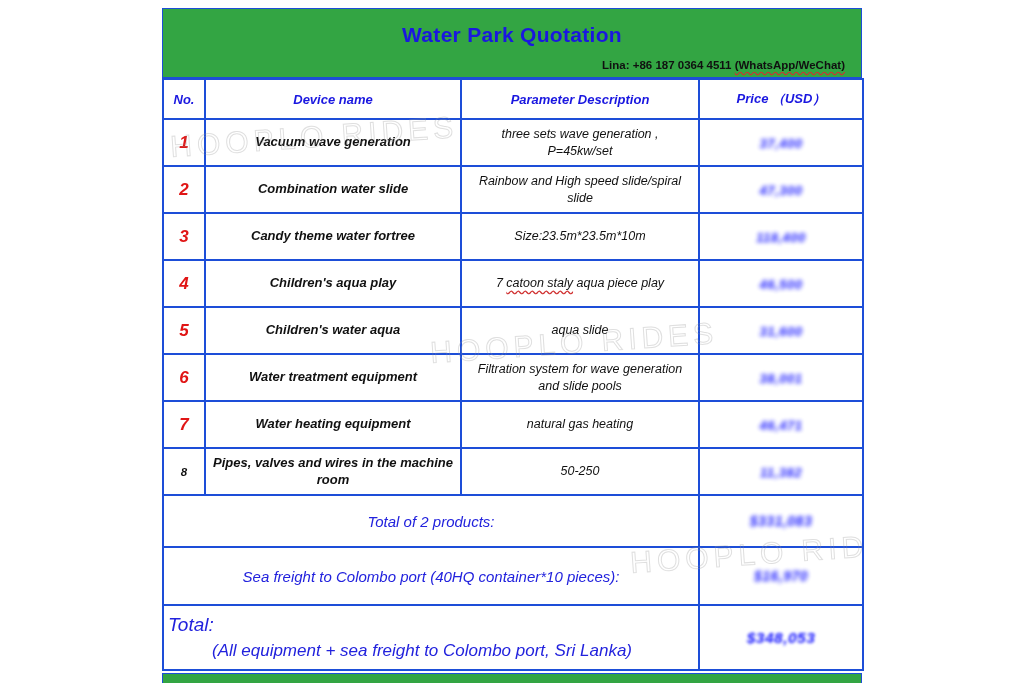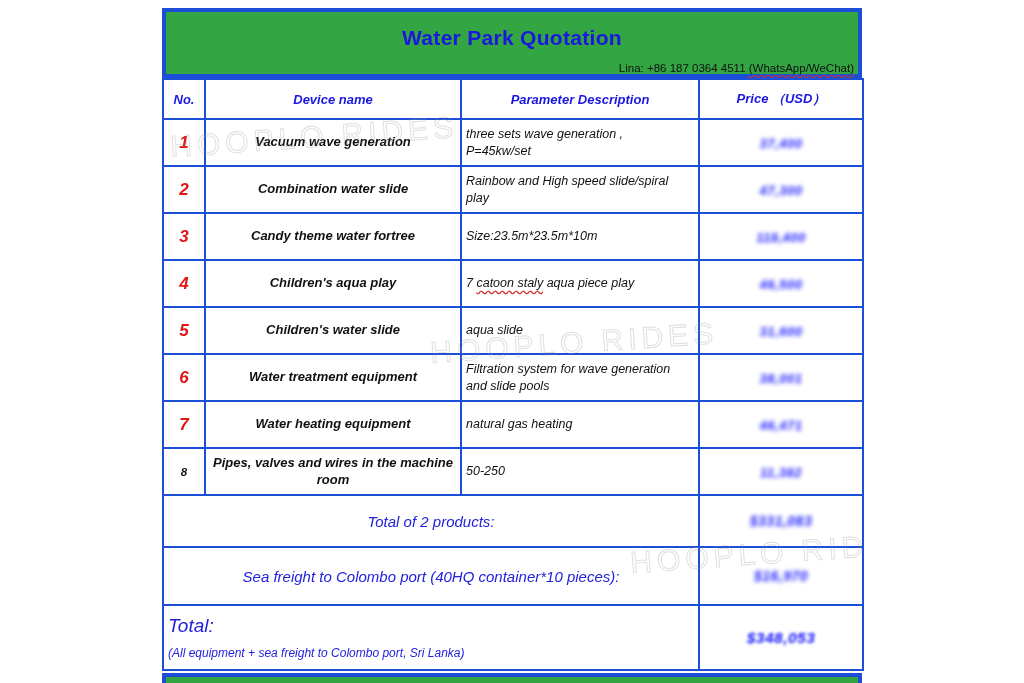--- a/index.html
+++ b/index.html
@@ -42,43 +42,43 @@
     white-space: nowrap;
     transform: rotate(-4deg);
   }
   .wm-a { left: 8px;   top: 112px; }
   .wm-b { left: 268px; top: 318px; }
   .wm-c { left: 468px; top: 528px; }
 
   
   .greenbar {
     background: #33a543;
-    border: 4px solid #1d4ed8;
+    border: 1px solid #1d4ed8;
     box-sizing: border-box;
     position: relative;
     z-index: 2;
   }
   #titlebar {
     height: 70px;
     padding: 0;
   }
   #title {
     color: #1a17e0;
     font-size: 21px;
     font-weight: bold;
     text-align: center;
     padding-top: 14px;
     letter-spacing: .3px;
   }
   #contact {
     color: #101010;
     font-size: 11.5px;
-    font-weight: normal;
+    font-weight: bold;
     text-align: right;
-    padding-right: 4px;
+    padding-right: 16px;
     padding-top: 12px;
   }
   #contact .ul {
     text-decoration: underline;
     text-decoration-color: #d03030;
     text-decoration-style: wavy;
     text-underline-offset: 2px;
   }
   #footerbar {
     height: 24px;
@@ -126,20 +126,21 @@
     font-weight: bold;
   }
   td.dev {
     text-align: center;
     color: #111111;
     font-size: 13px;
     font-weight: bold;
     line-height: 1.25;
   }
   td.par {
+    text-align: center;
     color: #111111;
     font-size: 12.5px;
     font-weight: normal;
     line-height: 1.3;
   }
   td.par .sq {
     text-decoration: underline;
     text-decoration-color: #d03030;
     text-decoration-style: wavy;
     text-underline-offset: 2px;
@@ -159,21 +160,21 @@
     font-weight: normal;
     height: 50px;
   }
   td.sum.freight { height: 56px; margin-top: 8px; }
   td.grand {
     color: #2222dd;
     height: 63px;
     line-height: 1.45;
   }
   td.grand .big { font-size: 19px; }
-  td.grand .sub { font-size: 12px; }
+  td.grand .sub { font-size: 17px; margin-left: 44px; }
 
   
   .redact {
     display: inline-block;
     color: #2c2ce6;
     font-weight: bold;
     font-size: 13px;
     letter-spacing: .5px;
     filter: blur(2.1px) contrast(1.35);
     -webkit-filter: blur(2.1px) contrast(1.35);
@@ -234,21 +235,21 @@
         </td>
         <td class="price">
           <span class="redact">37,400</span>
         </td>
       </tr>
       <tr class="data">
         <td class="no">2</td>
         <td class="dev">Combination water slide</td>
         <td class="par">
           <span>Rainbow and High speed slide/spiral</span><br>
-          <span>play</span>
+          <span>slide</span>
         </td>
         <td class="price">
           <span class="redact">47,300</span>
         </td>
       </tr>
       <tr class="data">
         <td class="no">3</td>
         <td class="dev">Candy theme water fortree</td>
         <td class="par">Size:23.5m*23.5m*10m</td>
         <td class="price">
@@ -258,21 +259,21 @@
       <tr class="data">
         <td class="no">4</td>
         <td class="dev">Children's aqua play</td>
         <td class="par">7 <span class="sq">catoon staly</span> aqua piece play</td>
         <td class="price">
           <span class="redact">46,500</span>
         </td>
       </tr>
       <tr class="data">
         <td class="no">5</td>
-        <td class="dev">Children's water slide</td>
+        <td class="dev">Children's water aqua</td>
         <td class="par">aqua slide</td>
         <td class="price">
           <span class="redact">31,600</span>
         </td>
       </tr>
       <tr class="data">
         <td class="no">6</td>
         <td class="dev">Water treatment equipment</td>
         <td class="par">
           <span>Filtration system for wave generation</span><br>

